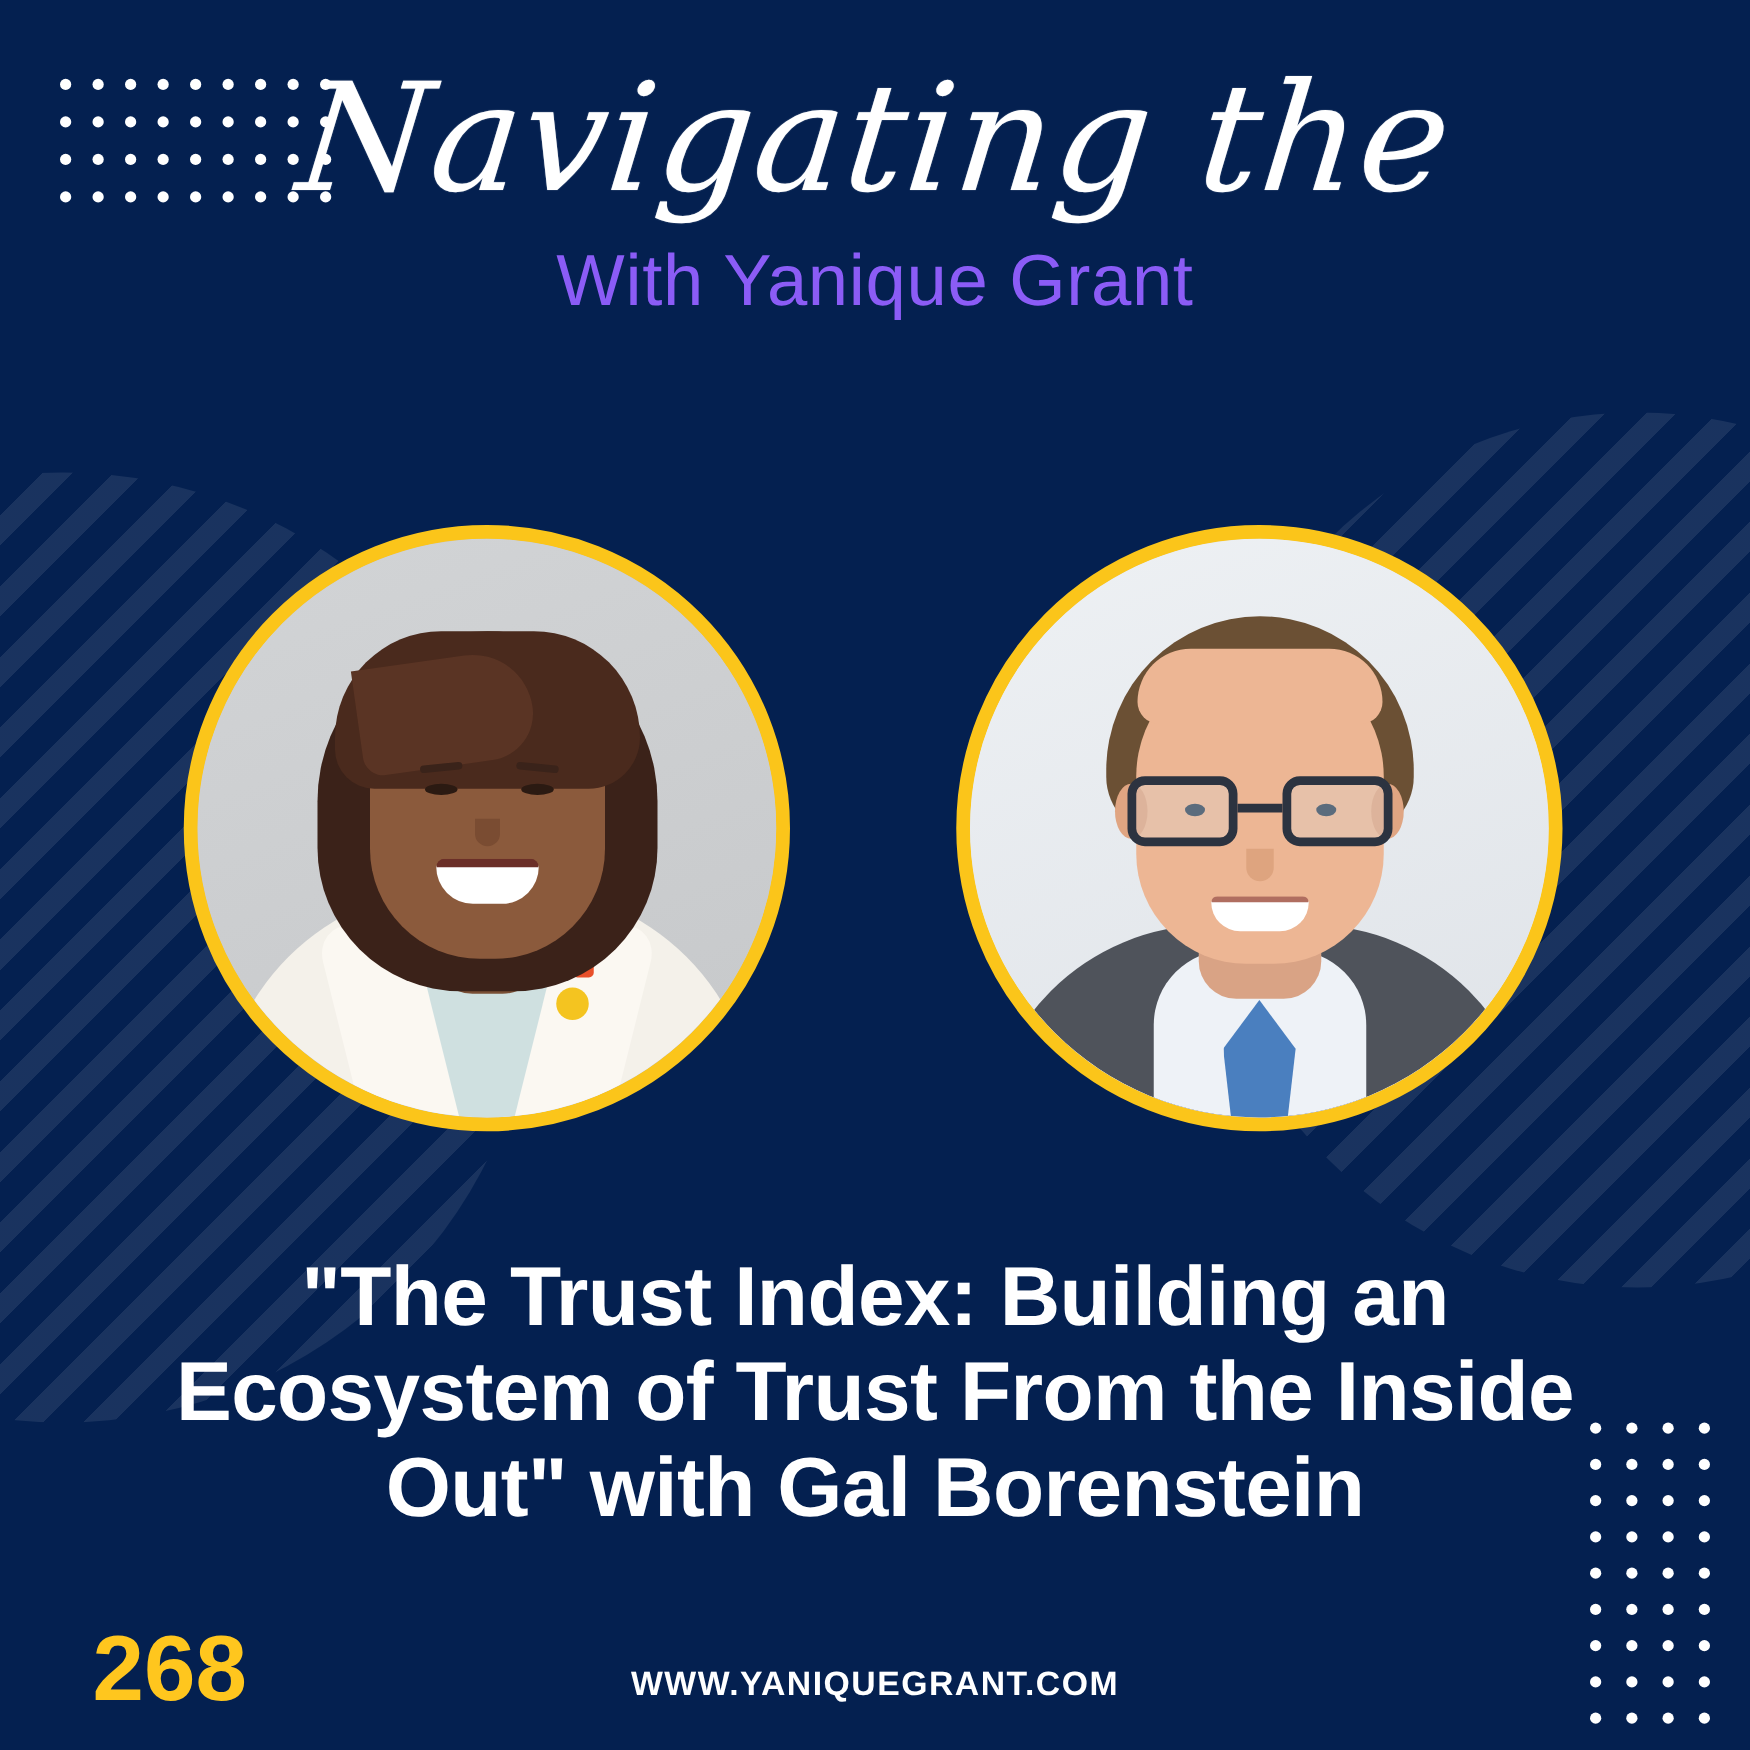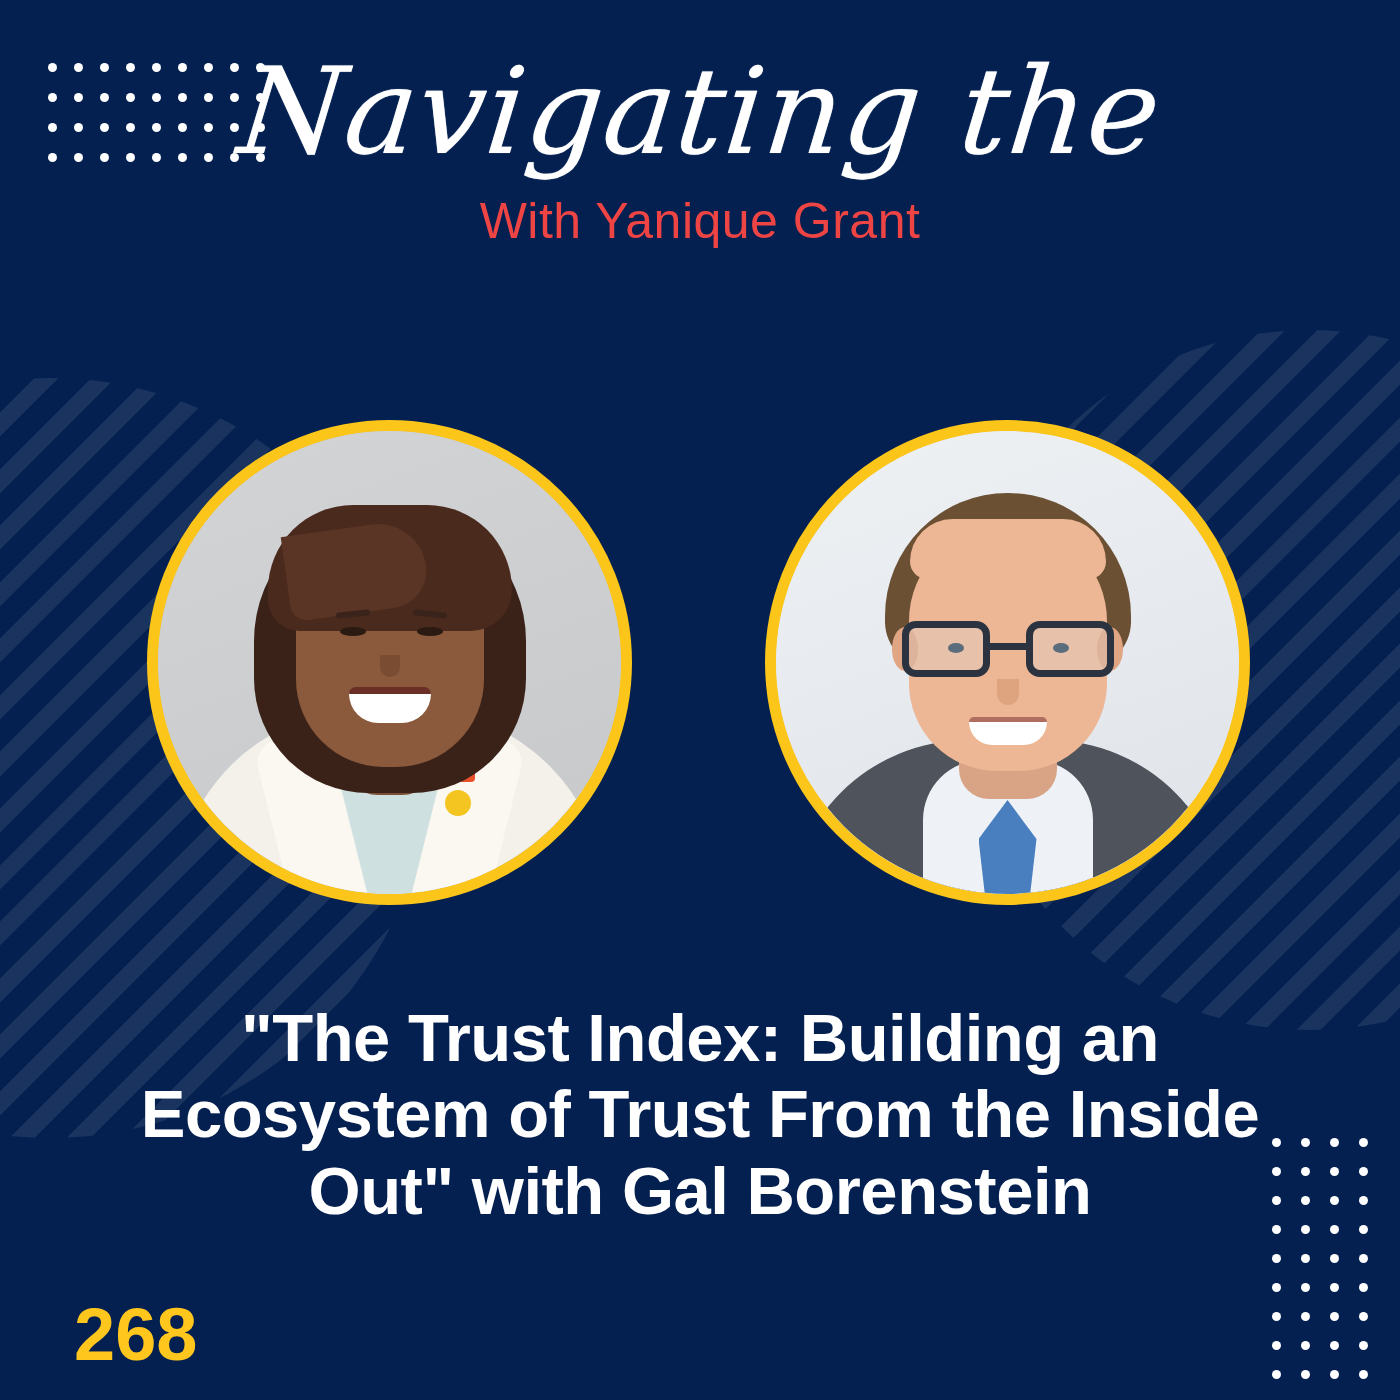--- a/index.html
+++ b/index.html
@@ -85,24 +85,24 @@
     font-family: "Liberation Sans", sans-serif;
     font-weight: 700;
     font-style: italic;
     font-size: 72px;
     line-height: 1;
     letter-spacing: -0.5px;
     margin-top: 16px;
   }
   #show-host {
     text-align: center;
-    color: #ef4444;
+    color: #8b5cf6;
     font-family: "Liberation Sans", sans-serif;
     font-weight: 400;
-    font-size: 50px;
+    font-size: 58px;
     line-height: 1;
     letter-spacing: 0.5px;
     margin-top: 24px;
   }
 
   
   .portrait {
     position: absolute;
     width: 485px;
     height: 485px;
@@ -436,14 +436,15 @@
         <div class="g-lens r"></div>
       </div>
       <div class="g-nose"></div>
       <div class="g-smile"></div>
     </div>
   </div>
 
   <div id="episode-title">"The Trust Index: Building an Ecosystem of Trust From the Inside Out" with Gal Borenstein</div>
 
   <div id="episode-number">268</div>
+  <div id="website">WWW.YANIQUEGRANT.COM</div>
 
 </div>
 
 </body></html>

